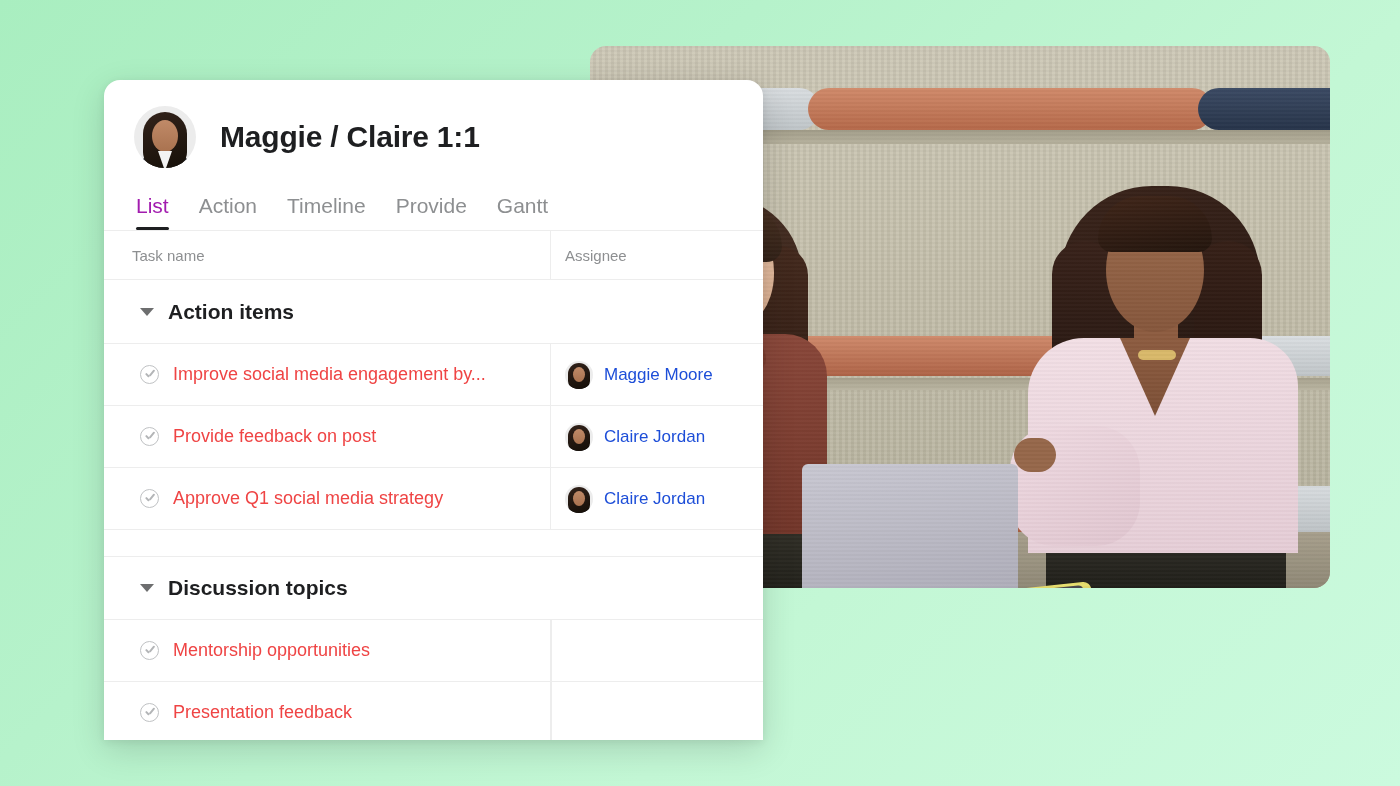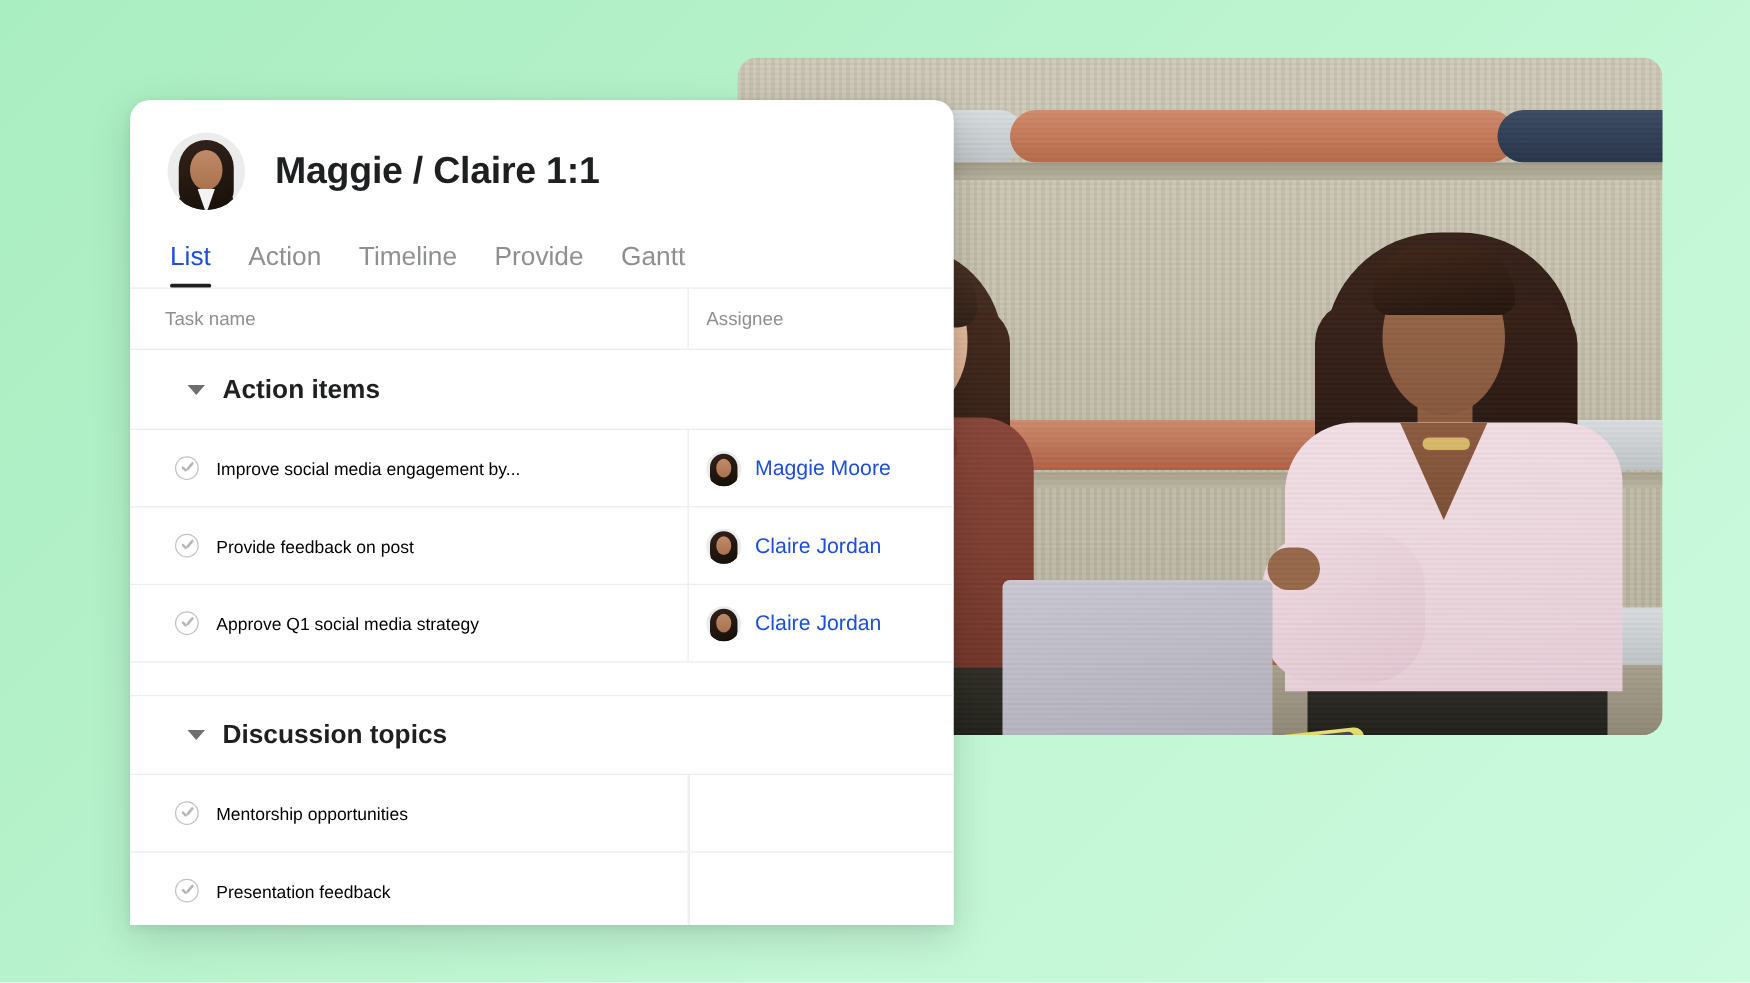--- a/index.html
+++ b/index.html
@@ -106,48 +106,48 @@
   .av-face{position:absolute;left:18px;top:14px;width:26px;height:32px;
            border-radius:13px/16px;background:linear-gradient(180deg,#c08a68,#a9724f);}
   .av-body{position:absolute;left:8px;top:45px;width:46px;height:24px;border-radius:14px 14px 0 0;
            background:linear-gradient(180deg,#2b2b31,#17171b);}
   .av-shirt{position:absolute;left:24px;top:45px;width:14px;height:20px;background:#f3f3f3;
             clip-path:polygon(0 0,100% 0,50% 100%);}
   .card-title{ font-size:30px; font-weight:700; color:#1e1f21; letter-spacing:-.2px; }
 
   .tabs{ display:flex; gap:30px; padding:26px 30px 0 32px; }
   .tab{ font-size:21px; color:#8d8f91; padding-bottom:12px; position:relative; cursor:pointer; }
-  .tab.active{ color:#1d4ed8;text-align:center; }
+  .tab.active{ color:#a21caf;text-align:center; }
   .tab.active:after{ content:""; position:absolute; left:0; right:0; bottom:0;
                      height:3px; background:#1e1f21; border-radius:2px; }
 
   .col-head{ display:flex; border-top:1px solid #ededed; border-bottom:1px solid #ededed; height:50px; }
   .col-task{ width:447px; display:flex; align-items:center; padding-left:28px;
              border-right:1px solid #ededed; }
   .col-assignee{ flex:1; display:flex; align-items:center; padding-left:14px; }
   .col-head span{ font-size:15px; color:#8d8f91; }
 
-  .group-head{ display:flex; align-items:center; gap:14px; height:64px; padding-left:46px;
+  .group-head{ display:flex; align-items:center; gap:14px; height:64px; padding-left:36px;
                border-bottom:1px solid #ededed;text-align:right; }
   .group-head.spaced{ margin-top:26px; border-top:1px solid #ededed; }
   .caret{ width:0;height:0;border-left:7px solid transparent;border-right:7px solid transparent;
           border-top:8px solid #6d6e6f; }
   .group-title{ font-size:21px; font-weight:700; color:#1e1f21; }
 
   .task-row{ display:flex; height:62px; border-bottom:1px solid #ededed; }
   .task-cell{ width:447px; display:flex; align-items:center; gap:14px; padding-left:36px;
               border-right:1px solid #ededed; }
   .assignee-cell{ flex:1; display:flex; align-items:center; gap:11px; padding-left:14px; }
   .check{ width:19px;height:19px;border-radius:50%;border:1.5px solid #c0c2c4;flex:none;
           position:relative; }
   .check:after{ content:""; position:absolute; left:4px; top:8px; width:4.5px; height:2px;
                 background:#b3b5b7; transform:rotate(45deg); border-radius:1px; }
   .check:before{ content:""; position:absolute; left:6.5px; top:6px; width:8px; height:2px;
                  background:#b3b5b7; transform:rotate(-50deg); border-radius:1px; }
-  .task-text{ font-size:14px; color:#000000; white-space:nowrap; }
+  .task-text{ font-size:18px; color:#ef4444; white-space:nowrap; }
   .avatar-sm{ width:28px;height:28px;border-radius:50%;background:#ececec;
               position:relative;overflow:hidden;flex:none; }
   .as-hair{position:absolute;left:3px;top:2px;width:22px;height:26px;
            border-radius:11px 11px 8px 8px;background:linear-gradient(160deg,#32221a,#140e08);}
   .as-face{position:absolute;left:8px;top:6px;width:12px;height:15px;border-radius:6px/7.5px;
            background:linear-gradient(180deg,#c08a68,#a9724f);}
   .as-body{position:absolute;left:2px;top:21px;width:24px;height:10px;border-radius:7px 7px 0 0;
            background:linear-gradient(180deg,#2b2b31,#17171b);}
   .assignee-name{ font-size:17px; color:#1d4ed8; }
   .empty-cell{ flex:1; border-left:1px solid #ededed; }

